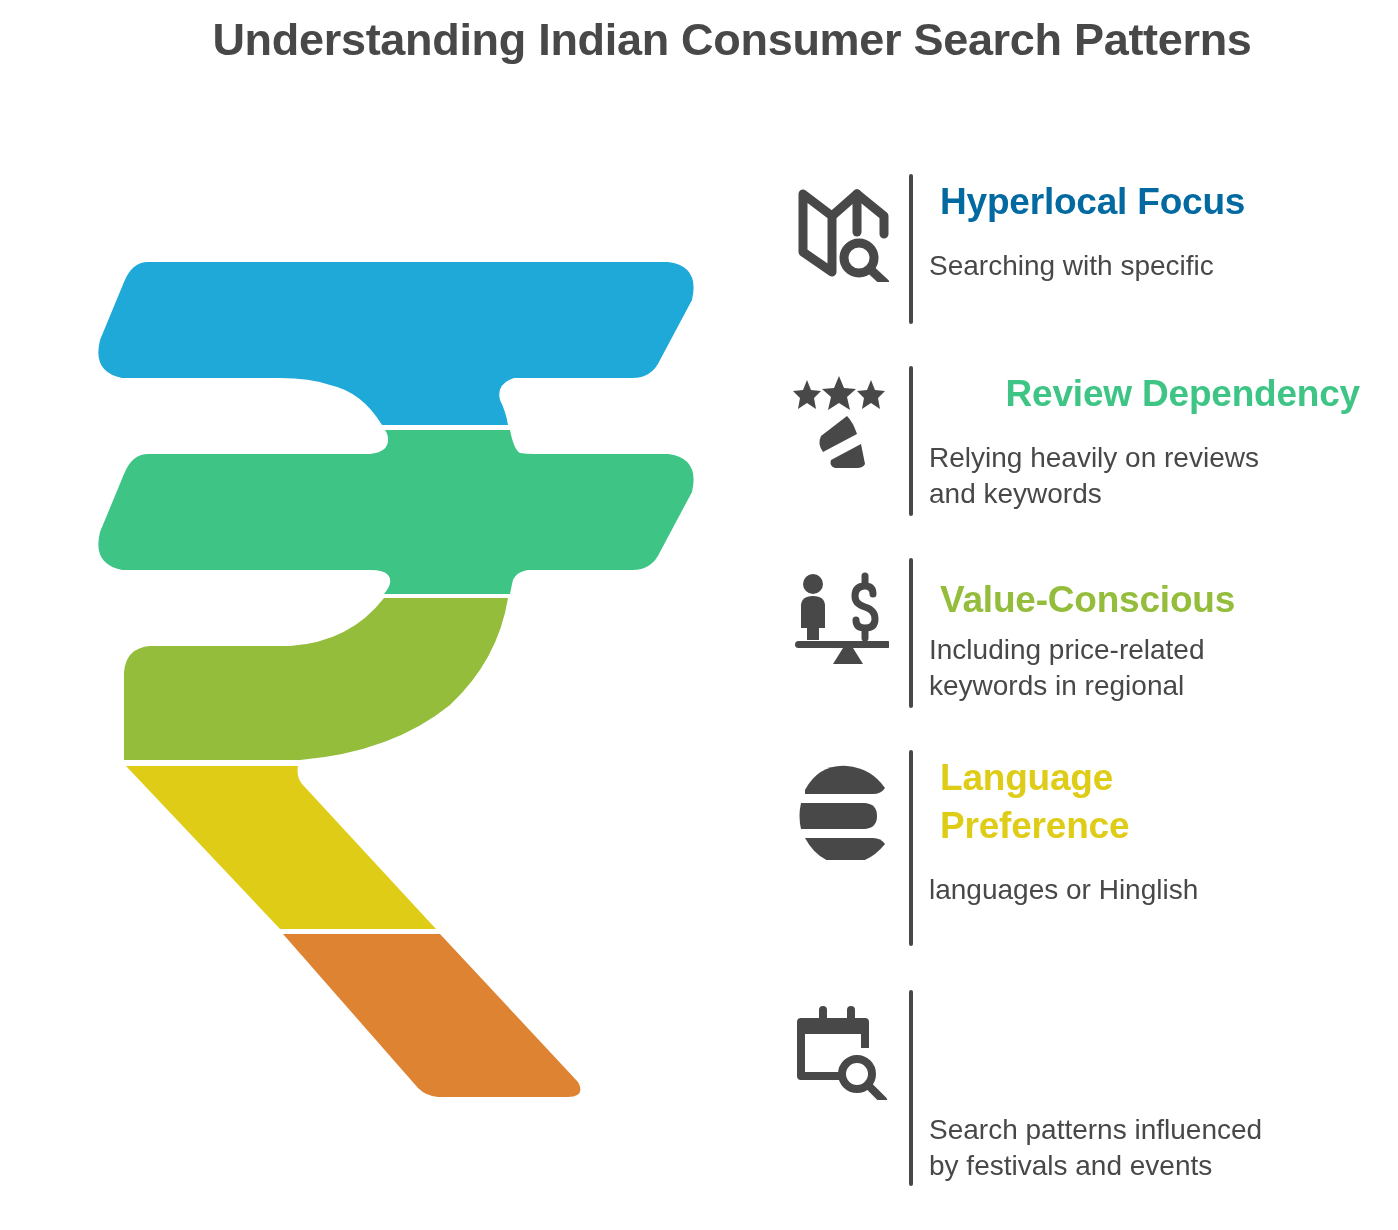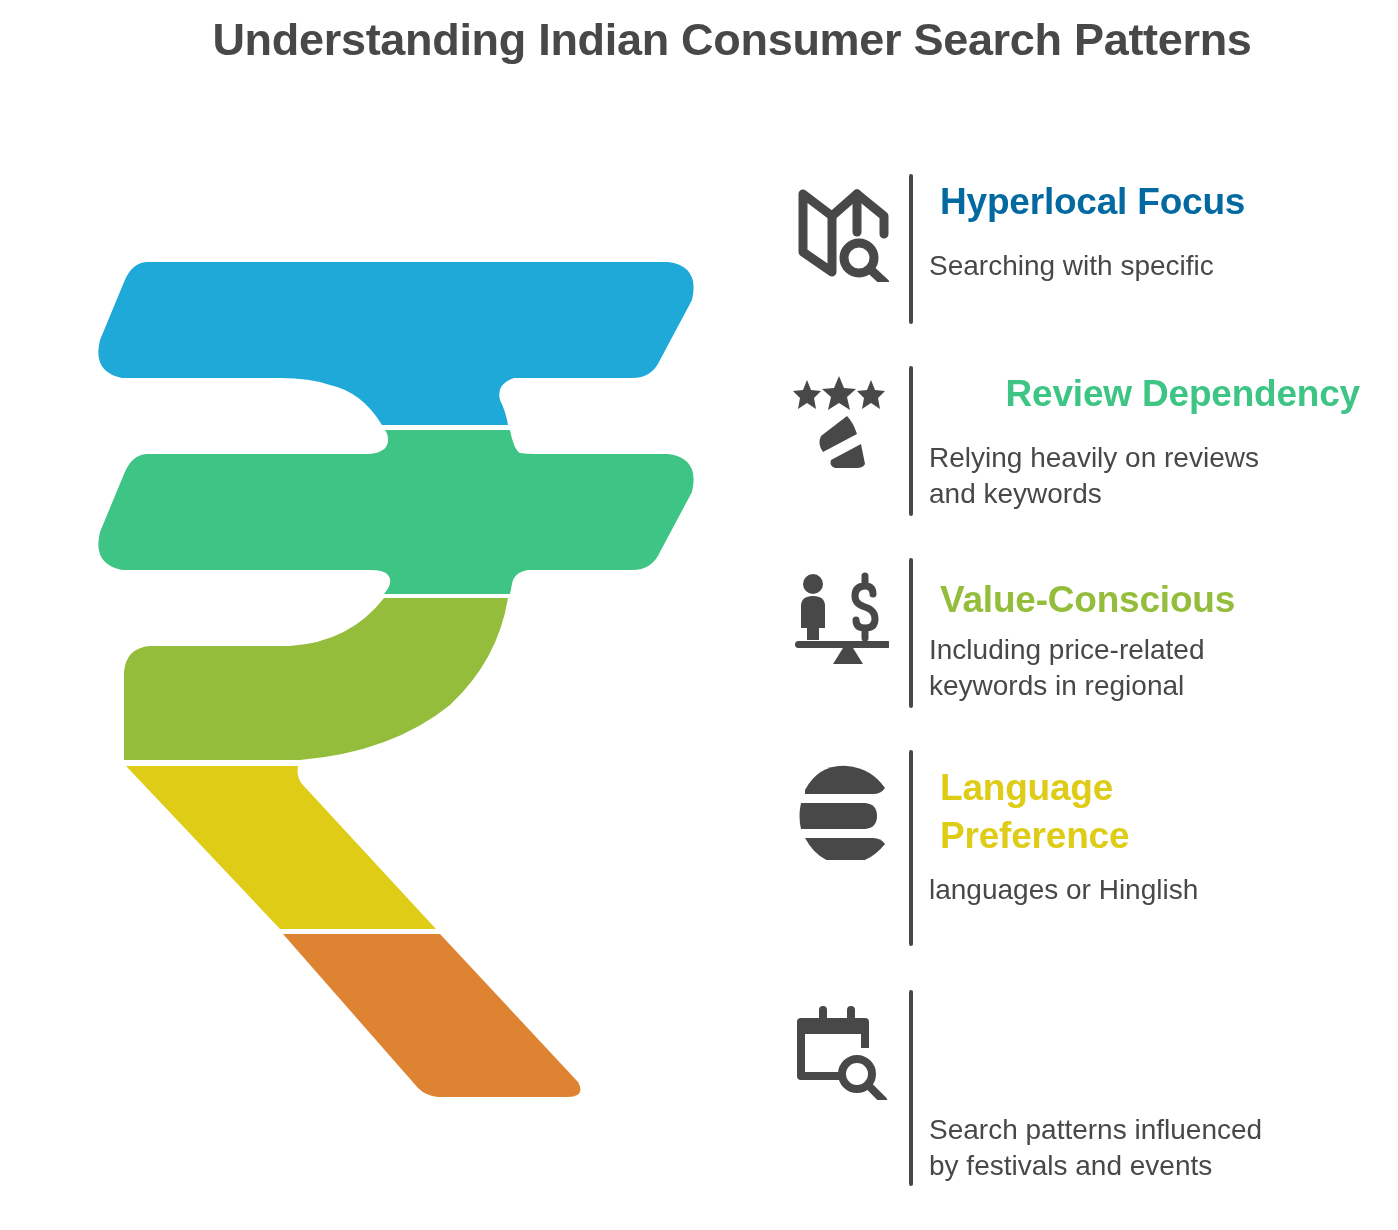--- a/index.html
+++ b/index.html
@@ -104,21 +104,21 @@
 
 <div class="item" style="top:748px;">
   <svg class="icon" style="top:12px;" viewBox="0 0 100 100">
     <g fill="#484848">
       <path d="M16,30 Q30,4 58,6 Q82,8 96,28 Q92,34 84,34 L16,34 Z"></path>
       <path d="M12,43 L76,43 Q88,44 88,56 Q88,68 76,69 L12,69 Q9,56 12,43 Z"></path>
       <path d="M16,78 L84,78 Q92,78 96,84 Q80,104 56,104 Q30,104 16,78 Z"></path>
     </g>
   </svg>
   <div class="divider" style="top:2px;height:196px;"></div>
-  <div class="heading" style="top:16px;color:#DFCC16;">
+  <div class="heading" style="top:6px;color:#DFCC16;">
     <div>Language</div>
     <div>Preference</div>
   </div>
   <div class="desc" style="top:124px;">
     <div>languages or Hinglish</div>
   </div>
 </div>
 
 <div class="item" style="top:988px;">
   <svg class="icon" style="top:12px;" viewBox="0 0 100 100">

